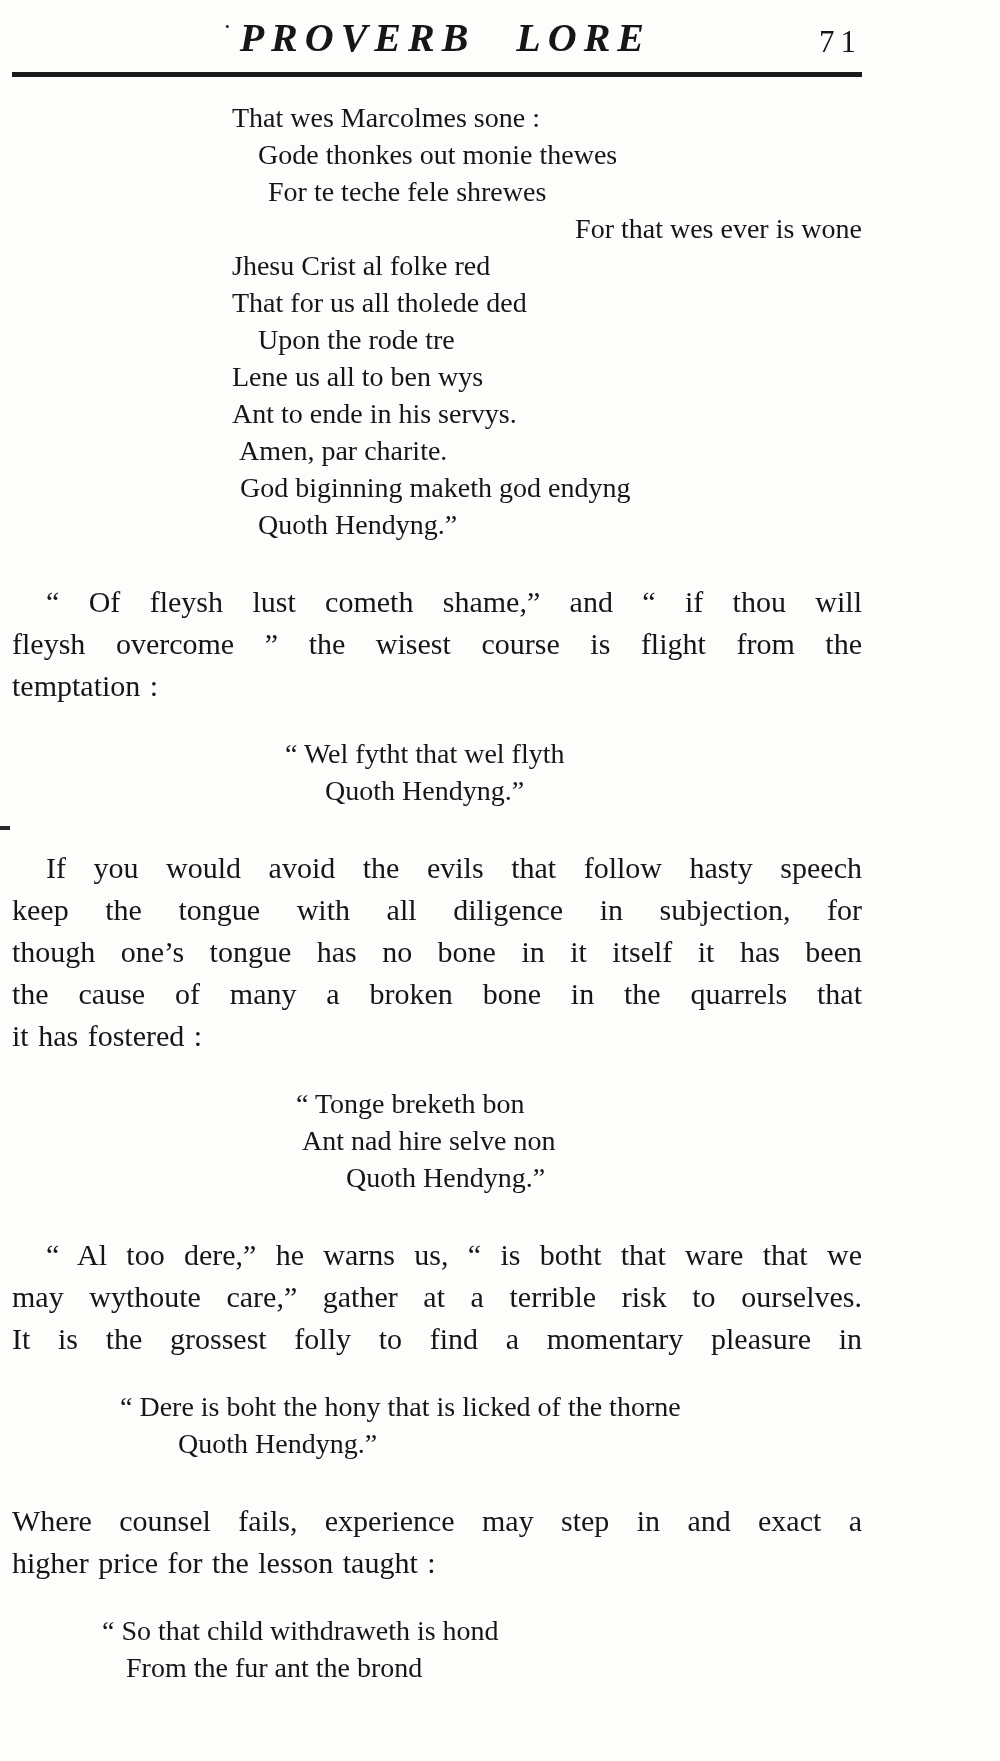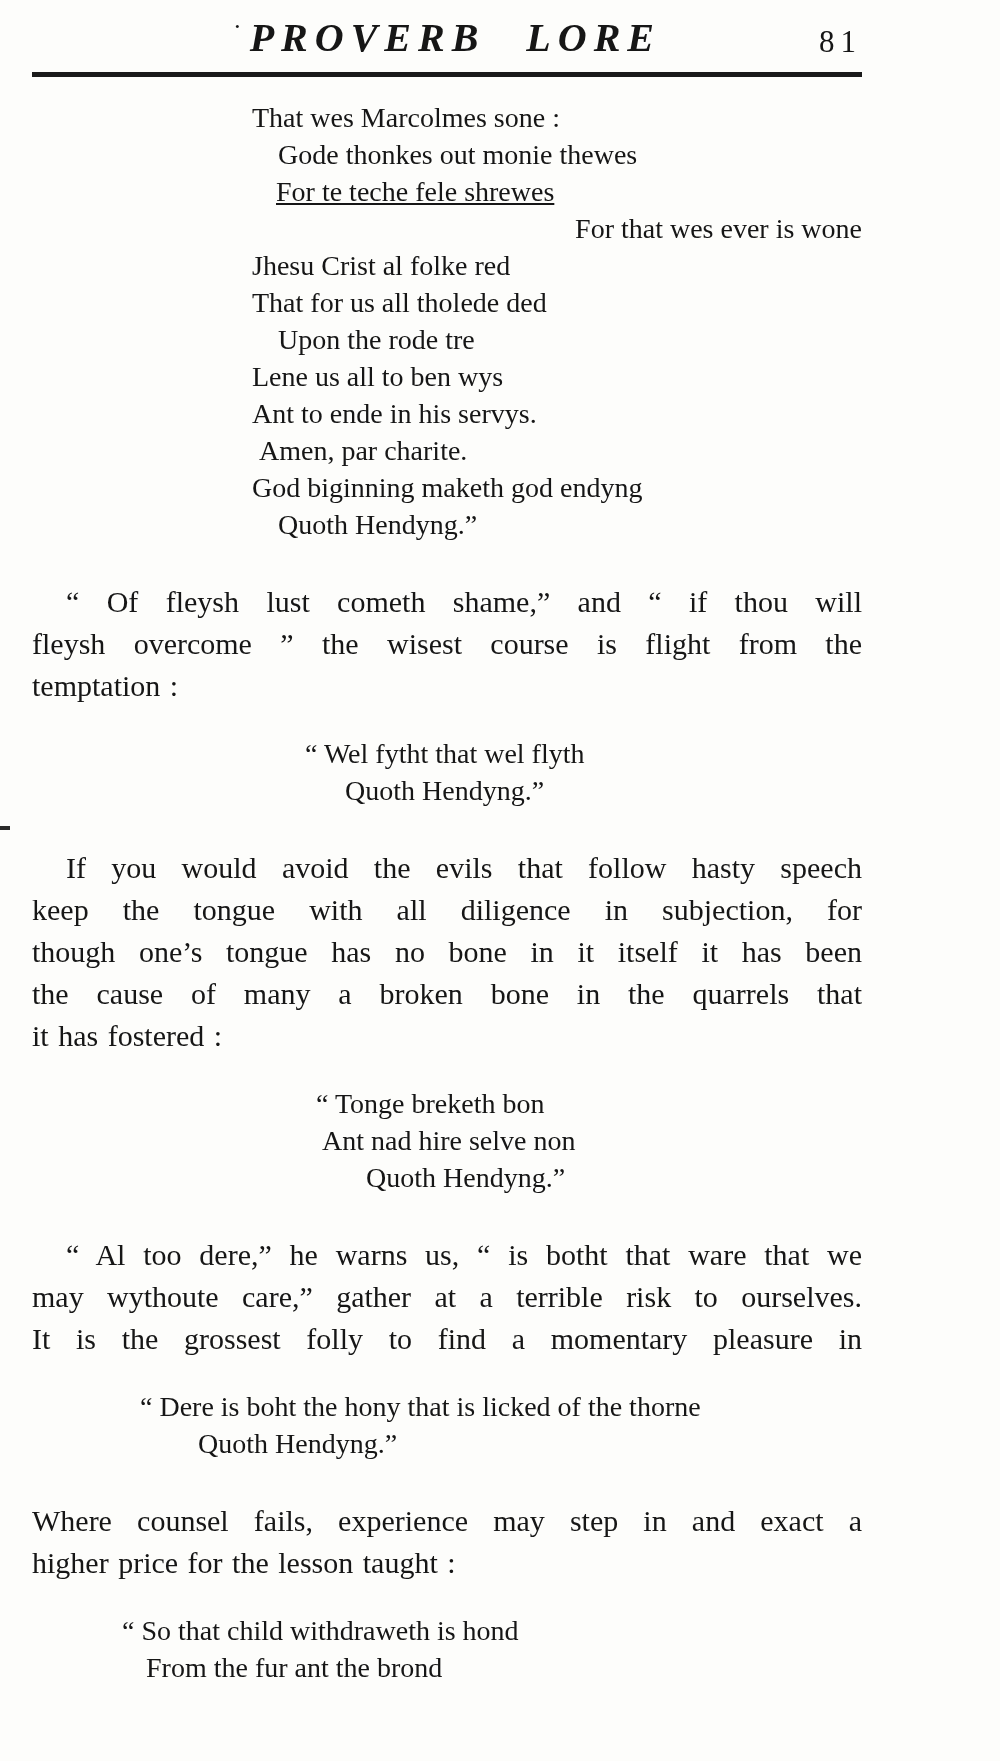--- a/index.html
+++ b/index.html
@@ -6,21 +6,21 @@
   html, body { margin: 0; padding: 0; }
   body {
     width: 1000px; height: 1761px;
     background: #fdfdfb;
     font-family: "Liberation Serif", "DejaVu Serif", serif;
     color: #161616;
   }
   .page {
     position: relative;
     width: 1000px; height: 1761px;
-    padding: 12px 138px 0 32px;
+    padding: 12px 138px 0 12px;
     overflow: hidden;
   }
   .page-header { position: relative; height: 56px; }
   .title-line { text-align: center; white-space: nowrap; }
   .title-mark { font-size: 26px; vertical-align: 16px; margin-right: 8px; }
   .title {
     display: inline; margin: 0;
     font-size: 40px; font-style: italic; font-weight: bold;
     letter-spacing: 7px; word-spacing: 24px;
   }
@@ -46,38 +46,38 @@
 </style>
 </head>
 <body>
 
 <div class="page">
 
   <header class="page-header">
     <div class="title-line">
       <span class="title-mark">·</span><h1 class="title">PROVERB LORE</h1>
     </div>
-    <span class="page-number">81</span>
+    <span class="page-number">71</span>
   </header>
 
   <div class="header-rule"></div>
 
   <main id="content">
       <div class="verse" style="margin-left: 220px;">
         <div class="verse-line" style="margin-left: 0px;">That wes Marcolmes sone :</div>
         <div class="verse-line" style="margin-left: 26px;">Gode thonkes out monie thewes</div>
-        <div class="verse-line" style="margin-left: 24px; text-decoration: underline;">For te teche fele shrewes</div>
+        <div class="verse-line" style="margin-left: 36px;">For te teche fele shrewes</div>
         <div class="verse-line" style="margin-left: 0px; text-align: right;">For that wes ever is wone</div>
         <div class="verse-line" style="margin-left: 0px;">Jhesu Crist al folke red</div>
         <div class="verse-line" style="margin-left: 0px;">That for us all tholede ded</div>
         <div class="verse-line" style="margin-left: 26px;">Upon the rode tre</div>
         <div class="verse-line" style="margin-left: 0px;">Lene us all to ben wys</div>
         <div class="verse-line" style="margin-left: 0px;">Ant to ende in his servys.</div>
         <div class="verse-line" style="margin-left: 7px;">Amen, par charite.</div>
-        <div class="verse-line" style="margin-left: 0px;">God biginning maketh god endyng</div>
+        <div class="verse-line" style="margin-left: 8px;">God biginning maketh god endyng</div>
         <div class="verse-line" style="margin-left: 26px;">Quoth Hendyng.”</div>
       </div>
       <div class="paragraph">
         <div class="para-line first">“ Of fleysh lust cometh shame,” and “ if thou will</div>
         <div class="para-line">fleysh overcome ” the wisest course is flight from the</div>
         <div class="para-line last">temptation :</div>
       </div>
       <div class="verse" style="margin-left: 261px;">
         <div class="verse-line" style="margin-left: 12px;">“ Wel fytht that wel flyth</div>
         <div class="verse-line" style="margin-left: 52px;">Quoth Hendyng.”</div>

